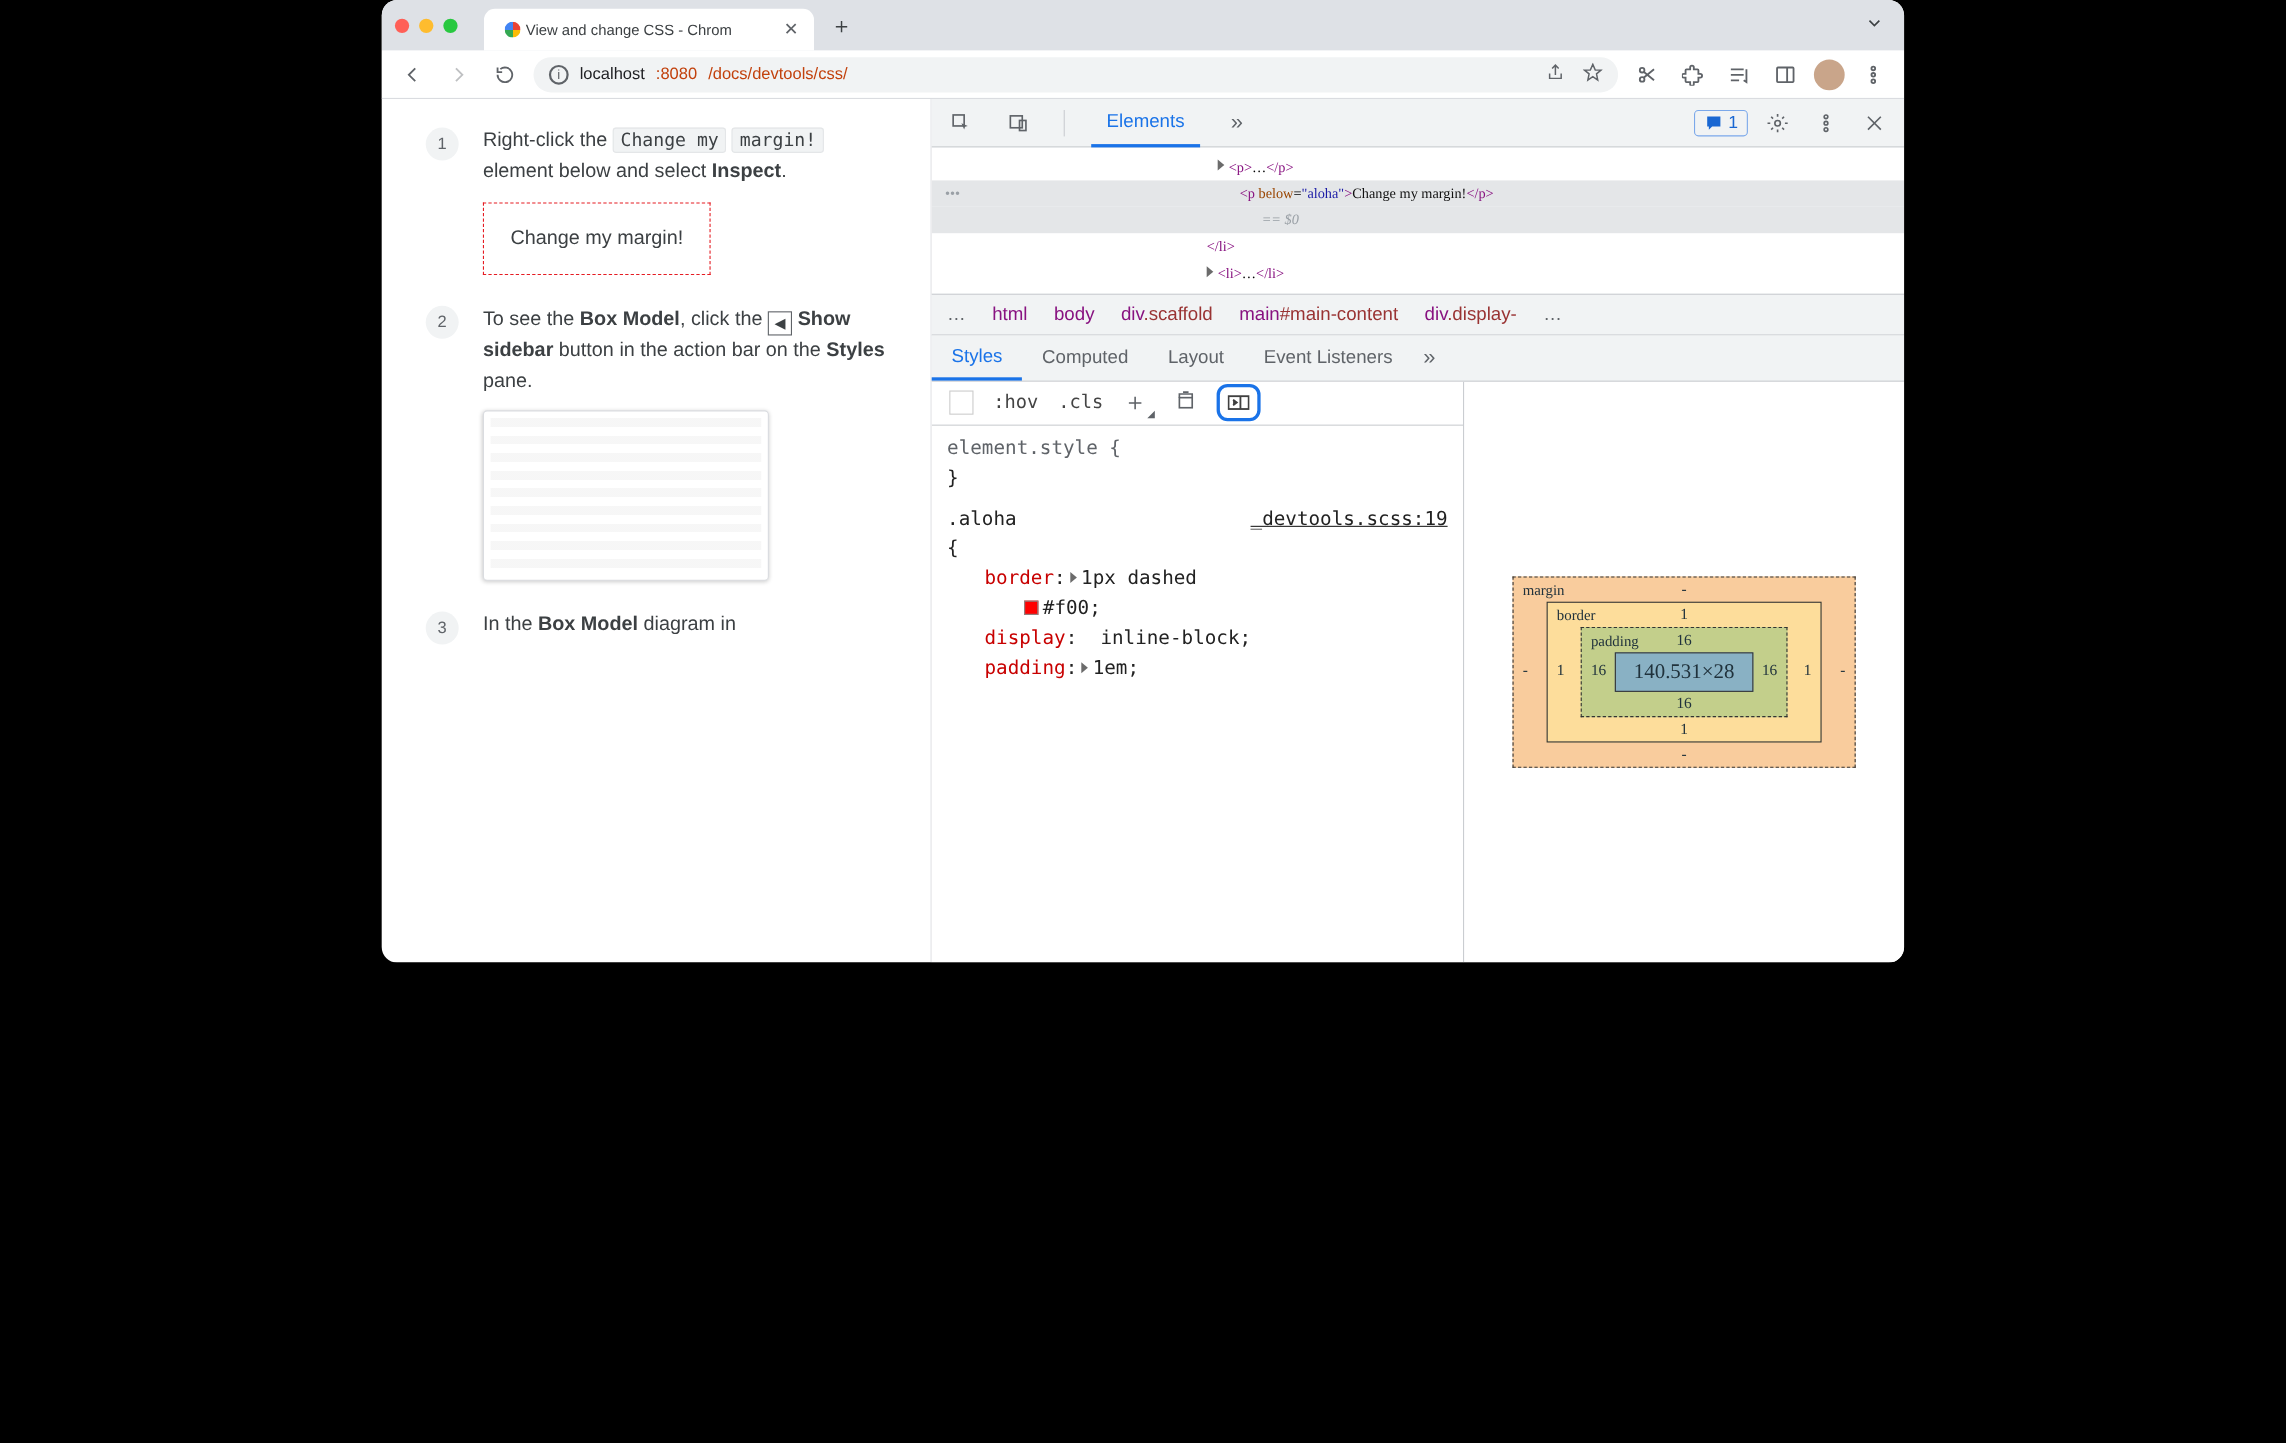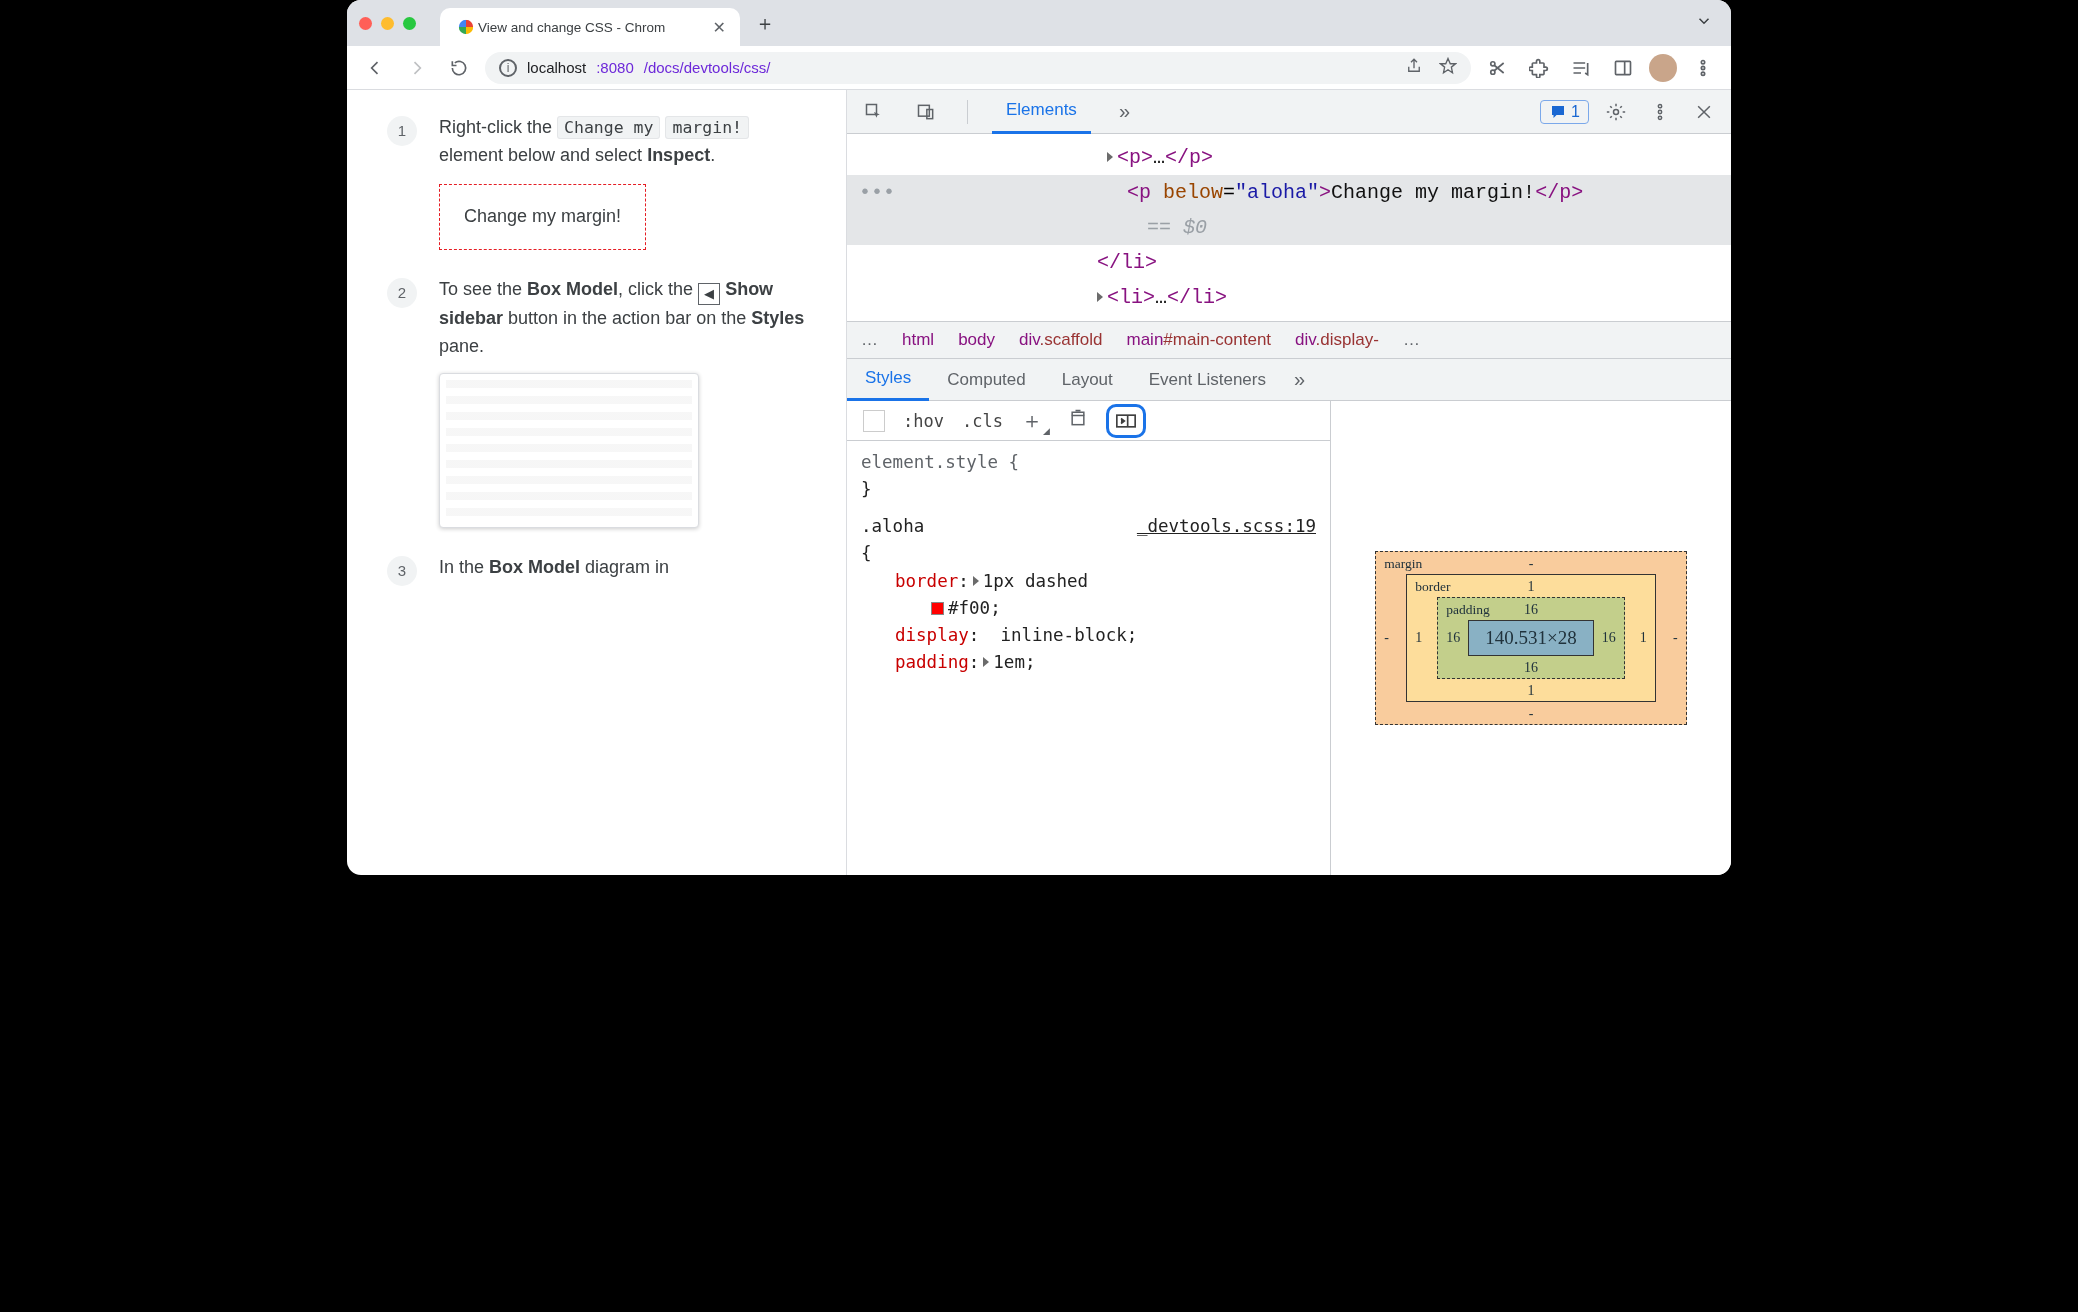--- a/index.html
+++ b/index.html
@@ -61,21 +61,21 @@
   .tb-btn { width:32px; height:32px; display:flex; align-items:center; justify-content:center;
     color:#5f6368; font-size:20px; border-radius:50%;}
   .tb-btn svg{width:20px;height:20px;fill:none;stroke:#5f6368;stroke-width:2}
   .omnibox {
     flex:1; height:32px; background:var(--chrome-bg); border-radius:16px;
     display:flex; align-items:center; padding:0 14px; gap:10px;
     color:#202124; font-size:15px;
   }
   .omnibox .info{ width:18px;height:18px;border:2px solid #5f6368;border-radius:50%;
     display:inline-flex;align-items:center;justify-content:center;font-size:12px;color:#5f6368;flex:none}
-  .url-dim{color:#6d28d9}
+  .url-dim{color:#c2410c}
   .omni-right{margin-left:auto;display:flex;gap:16px;color:#5f6368}
   .avatar{width:28px;height:28px;border-radius:50%;background:#c9a58a}
   
   .content { flex:1; display:flex; overflow:hidden;}
   .page {
     width:500px; border-right:1px solid #dadce0; padding:24px 36px 24px 40px;
     font-size:18px; color:#3c4043; line-height:1.55; overflow:hidden;
   }
   .step{display:flex; gap:22px; margin-bottom:26px;}
   .step-num{
@@ -109,21 +109,21 @@
   .dt-icon svg{width:20px;height:20px;fill:none;stroke:#5f6368;stroke-width:1.8}
   .vsep{width:1px;height:24px;background:var(--devtools-border);margin:0 6px}
   .dt-tab{padding:0 14px;height:44px;display:flex;align-items:center;font-size:17px;color:#5f6368}
   .dt-tab.active{color:#1a73e8;border-bottom:3px solid #1a73e8}
   .dt-more{font-size:20px;color:#5f6368;padding:0 10px}
   .dt-top .right{margin-left:auto;display:flex;align-items:center;gap:10px}
   .issues{display:flex;align-items:center;gap:4px;border:1.5px solid #7ba8ea;border-radius:4px;
     padding:2px 8px;color:#1a67d2;font-size:16px}
   .issues svg{width:18px;height:18px;fill:#1a67d2}
   
-  .dom{font-family:Liberation Mono, monospace;font-size:20px;line-height:1.55;padding:6px 0;overflow:hidden}
+  .dom{font-family:Liberation Serif, serif;font-size:13px;line-height:1.55;padding:6px 0;overflow:hidden}
   .dom .row{padding:2px 18px 2px 72px;white-space:nowrap}
   .dom .sel{background:#e4e6e8}
   .dom .row .overflow{position:absolute;left:12px;color:#9aa0a6}
   .tri{display:inline-block;width:0;height:0;border-left:6px solid #6b6b6b;
     border-top:5px solid transparent;border-bottom:5px solid transparent;margin-right:4px;vertical-align:1px}
   .tagc{color:var(--html-tag)}.attrc{color:#994500}.valc{color:#1a1aa6}
   .txtc{color:#111}.dimc{color:#9aa0a6;font-style:italic}
   
   .crumbs{height:38px;border-top:1px solid var(--devtools-border);border-bottom:1px solid var(--devtools-border);
     background:#f1f3f4;display:flex;align-items:center;padding:0 14px;gap:24px;

